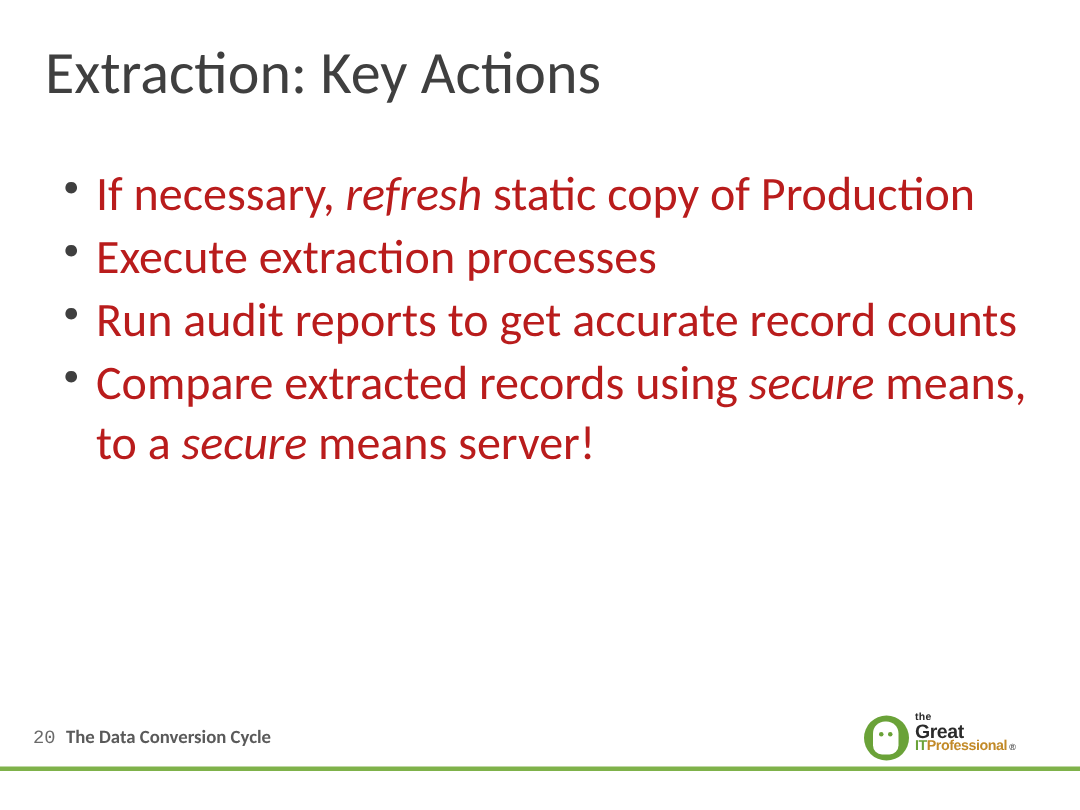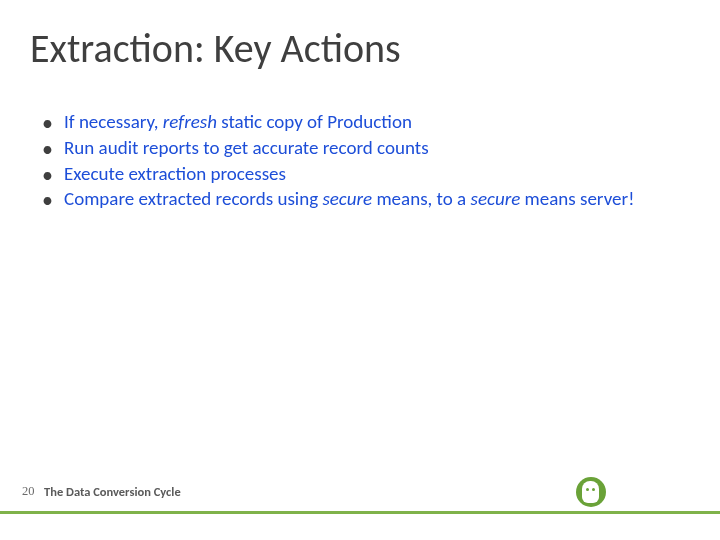--- a/index.html
+++ b/index.html
@@ -34,23 +34,23 @@
     right: 30px;
   }
   ul.bullets {
     list-style: none;
     padding: 0;
     margin: 0;
   }
   ul.bullets > li {
     position: relative;
     padding-left: 28px;
-    font-size: 19px;
+    font-size: 32px;
     line-height: 1.25;
-    color: #1d4ed8;
+    color: #b91c1c;
     margin: 0 0 2px 0;
   }
   ul.bullets > li::before {
     content: "•";
     position: absolute;
     left: 6px;
     top: 0;
     font-size: 22px;
     color: #3f3f3f;
   }
@@ -61,21 +61,21 @@
     right: 0;
     bottom: 0;
     height: 60px;
   }
   .page-num {
     position: absolute;
     left: 22px;
     bottom: 30px;
     font-size: 12.5px;
     color: #6a6a6a;
-    font-family: Liberation Serif, serif;
+    font-family: Liberation Mono, monospace;
   }
   .footer-title {
     position: absolute;
     left: 44px;
     bottom: 30px;
     font-size: 12.5px;
     font-weight: 700;
     color: #5a5a5a;
     font-family: Calibri, Arial, sans-serif;
     text-align: right;
@@ -175,41 +175,49 @@
 <div class="slide">
 
   <div class="title">Extraction: Key Actions</div>
 
   <div class="content">
     <ul class="bullets">
       <li>
         <span>If necessary, </span><span class="em">refresh</span><span> static copy of Production</span>
       </li>
       <li>
+        <span>Execute extraction processes</span>
+      </li>
+      <li>
         <span>Run audit reports to get accurate record counts</span>
-      </li>
-      <li>
-        <span>Execute extraction processes</span>
       </li>
       <li>
         <span>Compare extracted records using </span><span class="em">secure</span><span> means, to a </span><span class="em">secure</span><span> means server!</span>
       </li>
     </ul>
   </div>
 
   <div class="footer">
     <div class="page-num">20</div>
     <div class="footer-title">The Data Conversion Cycle</div>
 
     <div class="logo">
       <div class="logo-mark">
         <div class="logo-face">
           <div class="logo-eye l"></div>
           <div class="logo-eye r"></div>
         </div>
       </div>
+      <div class="logo-text">
+        <div class="logo-the">the</div>
+        <div class="logo-great">Great</div>
+        <div class="logo-sub">
+          <span class="logo-it">IT</span><span class="logo-pro">Professional</span>
+        </div>
+        <div class="logo-reg">®</div>
+      </div>
     </div>
 
     <div class="green-line"></div>
     <div class="white-band"></div>
   </div>
 
 </div>
 
 </body></html>

